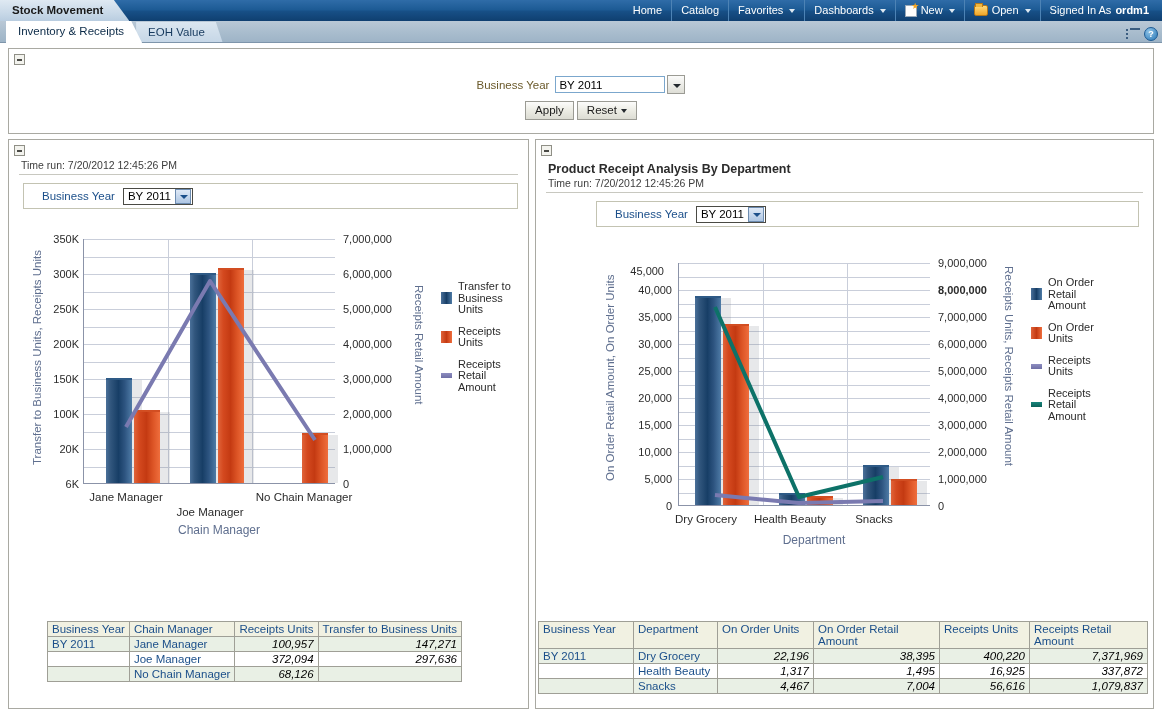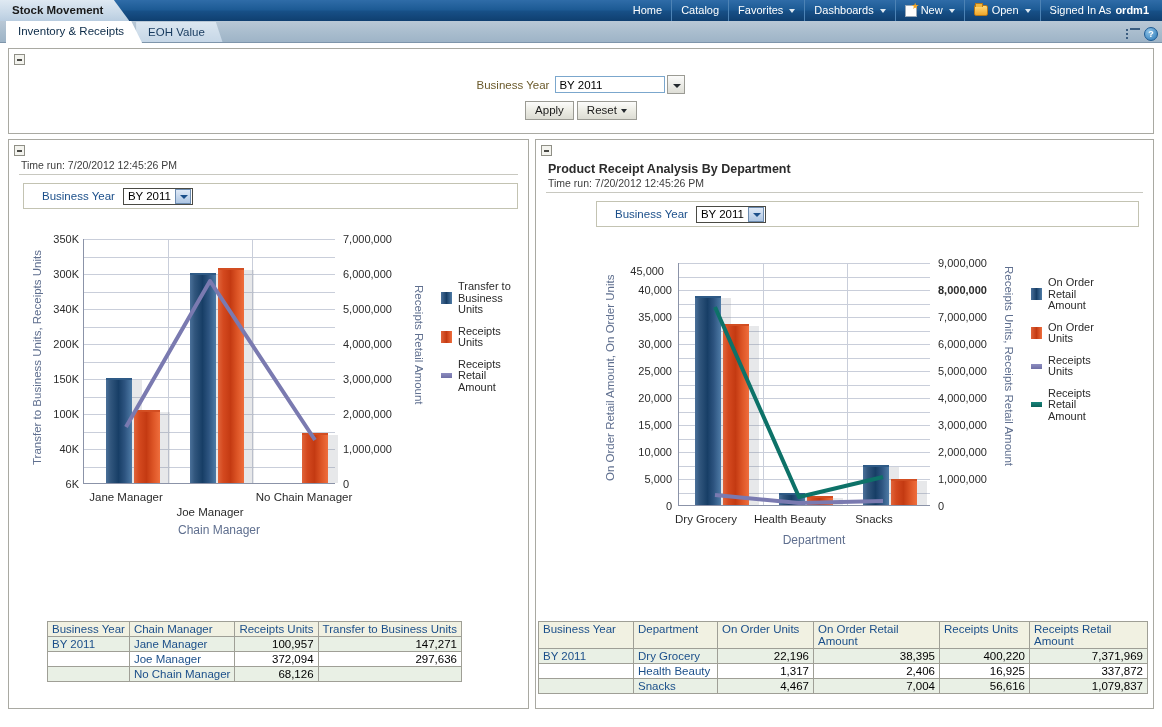--- a/index.html
+++ b/index.html
@@ -284,21 +284,21 @@
   
   .rtable { position:absolute; border-collapse:collapse; font-size:11.5px; }
   .rtable th, .rtable td {
     border:1px solid #9f9f96; padding:1px 4px; font-weight:normal;
     vertical-align:top; white-space:nowrap;
   }
   .rtable th {
     background:#f1f1e2; color:#1b4f8a; text-align:left;
   }
   .rtable td.cat { color:#1b4f8a; }
-  .rtable td.num { text-align:right; color:#000; }
+  .rtable td.num { text-align:right; color:#000;font-style:italic; }
   .rtable tr.alt td { background:#e9f0e5; }
   .rtable tr.norm td { background:#ffffff; }
   .rtable td.firstcol { background:#e9f0e5; color:#1b4f8a; }
   .rtable td.empty { background:#e9f0e5; }
 </style>
 </head>
 <body>
 
 <div class="topbar">
   <div class="app-tab">Stock Movement</div>
@@ -386,25 +386,25 @@
           <span class="arrowbox"></span>
         </span>
       </div>
 
       
       <div class="chart-wrap">
 
         <div class="axis-title-left" style="left:22px; top:18px; height:250px;">Transfer to Business Units, Receipts Units</div>
 
         <div class="tick l" style="left:34px; top:263px; width:36px;">6K</div>
-        <div class="tick l" style="left:34px; top:228px; width:36px;">40K</div>
+        <div class="tick l" style="left:34px; top:228px; width:36px;">20K</div>
         <div class="tick l" style="left:28px; top:193px; width:42px;">100K</div>
         <div class="tick l" style="left:28px; top:158px; width:42px;">150K</div>
         <div class="tick l" style="left:28px; top:123px; width:42px;">200K</div>
-        <div class="tick l" style="left:28px; top:88px; width:42px;">340K</div>
+        <div class="tick l" style="left:28px; top:88px; width:42px;">250K</div>
         <div class="tick l" style="left:28px; top:53px; width:42px;">300K</div>
         <div class="tick l" style="left:28px; top:18px; width:42px;">350K</div>
 
         <div class="plot" style="left:74px; top:24px; width:252px; height:245px;">
           <div class="gridline" style="top:0px;"></div>
           <div class="gridline" style="top:35px;"></div>
           <div class="gridline" style="top:70px;"></div>
           <div class="gridline" style="top:105px;"></div>
           <div class="gridline" style="top:140px;"></div>
           <div class="gridline" style="top:175px;"></div>
@@ -652,21 +652,21 @@
             <td class="cat">Dry Grocery</td>
             <td class="num">22,196</td>
             <td class="num">38,395</td>
             <td class="num">400,220</td>
             <td class="num">7,371,969</td>
           </tr>
           <tr class="norm">
             <td class="firstcol"></td>
             <td class="cat">Health Beauty</td>
             <td class="num">1,317</td>
-            <td class="num">2,406</td>
+            <td class="num">1,495</td>
             <td class="num">16,925</td>
             <td class="num">337,872</td>
           </tr>
           <tr class="alt">
             <td class="firstcol"></td>
             <td class="cat">Snacks</td>
             <td class="num">4,467</td>
             <td class="num">7,004</td>
             <td class="num">56,616</td>
             <td class="num">1,079,837</td>

